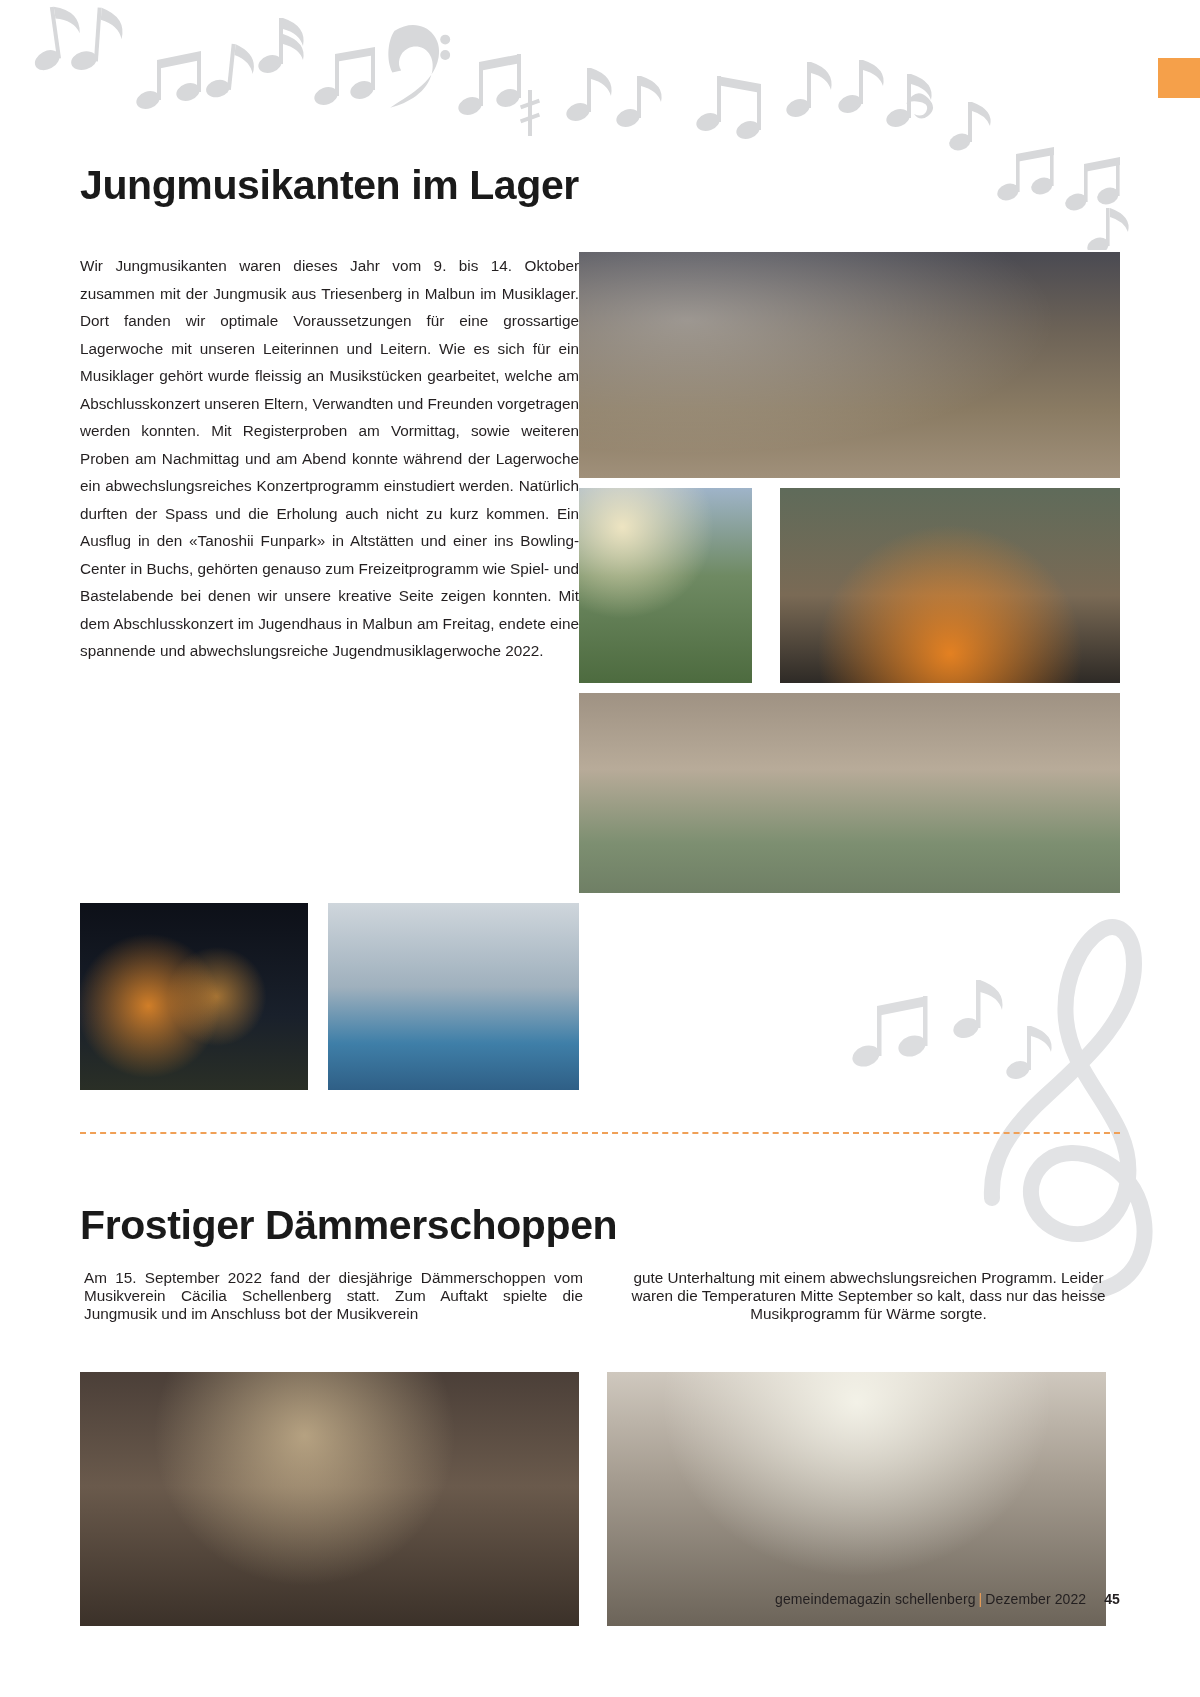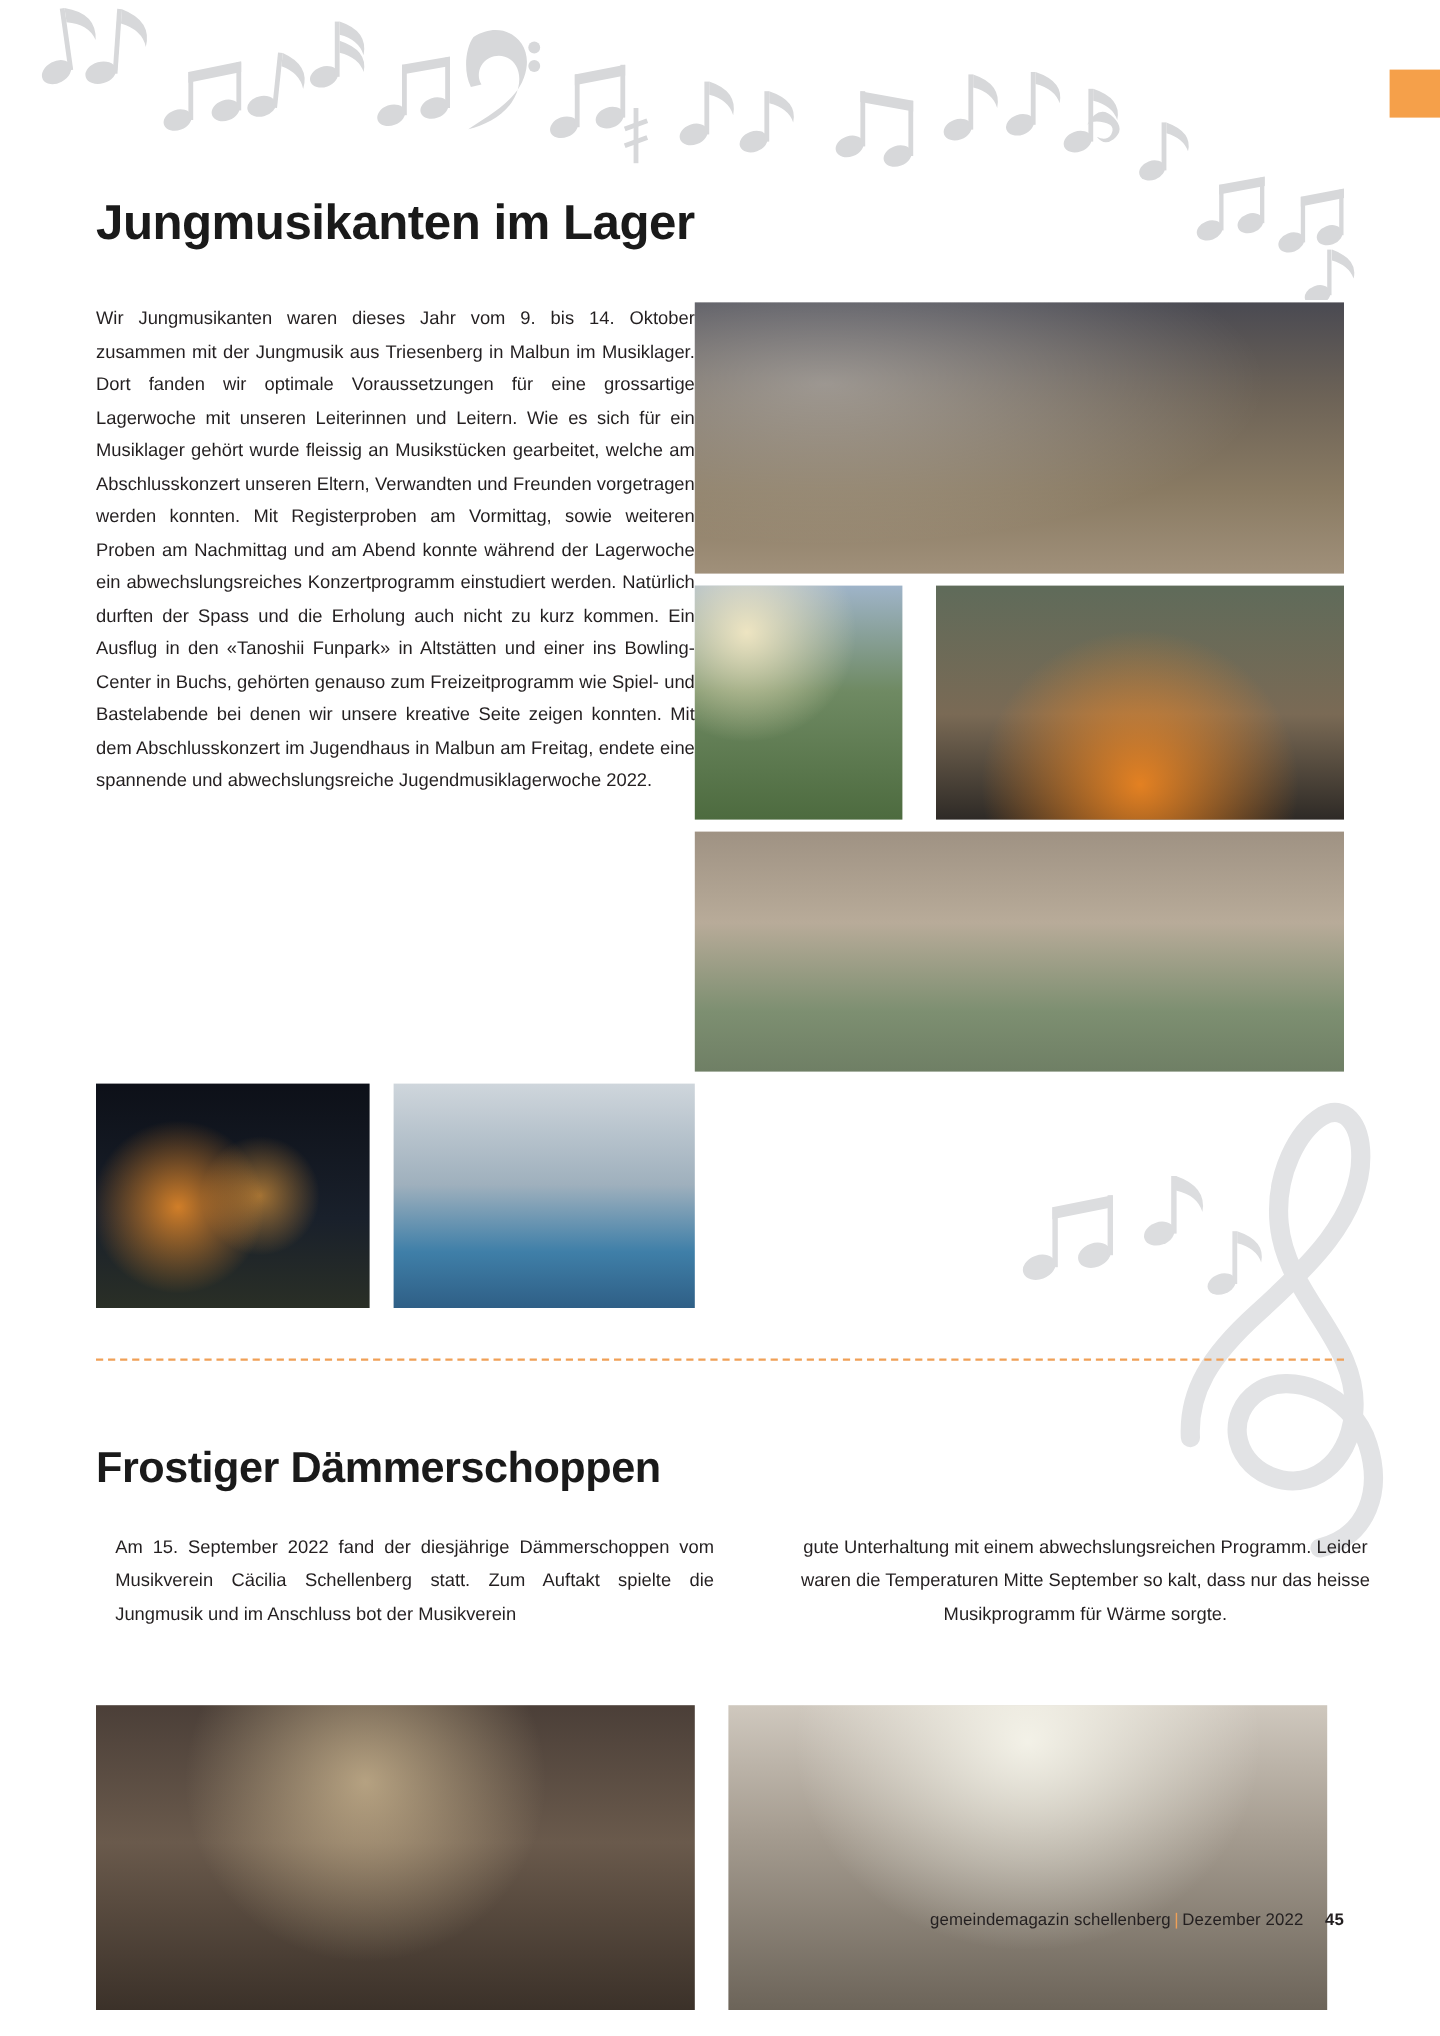--- a/index.html
+++ b/index.html
@@ -138,39 +138,39 @@
   .ph-c { flex: 0 0 228px; }
   .ph-d { flex: 1; }
 
   .dashed-rule {
     margin-top: 42px;
     border-top: 2px dashed #f0a057;
     width: 100%;
   }
 
   h2.headline2 {
-    font-size: 36px;
+    font-size: 41px;
     font-weight: 700;
     letter-spacing: -0.4px;
     margin: 0;
     padding-top: 68px;
     color: #1a1a1a;
   }
 
   .two-col {
     display: flex;
     gap: 28px;
     margin-top: 16px;
   }
   .two-col p {
-    margin: 16px;
+    margin: 4px;
     width: 499px;
     flex: 0 0 499px;
     font-size: 15.3px;
-    line-height: 28px;
+    line-height: 18px;
     text-align: justify;
     color: #231f20;
   }
   .two-col p.right-col {
     text-align: center;
   }
 
   .photos-bottom {
     display: flex;
     gap: 28px;

